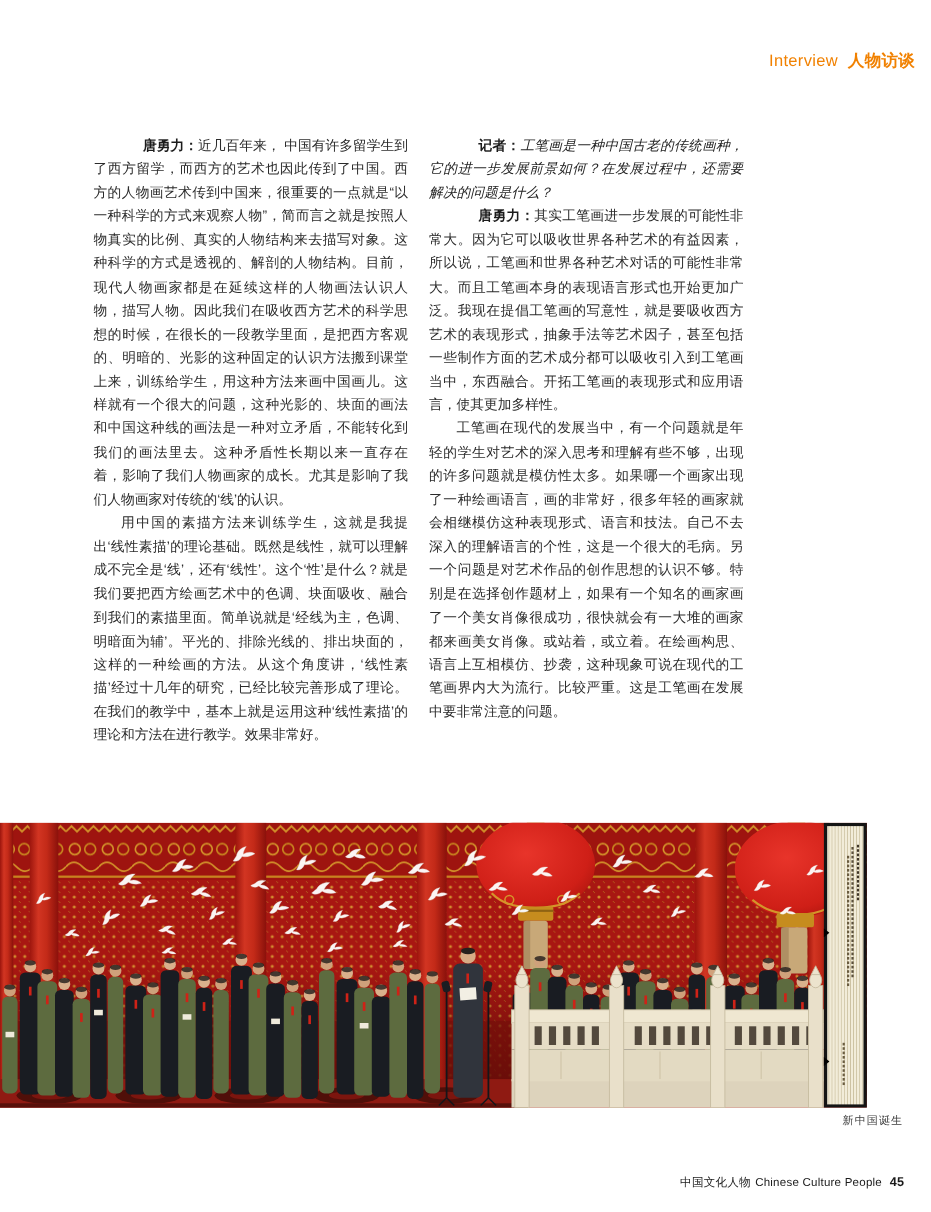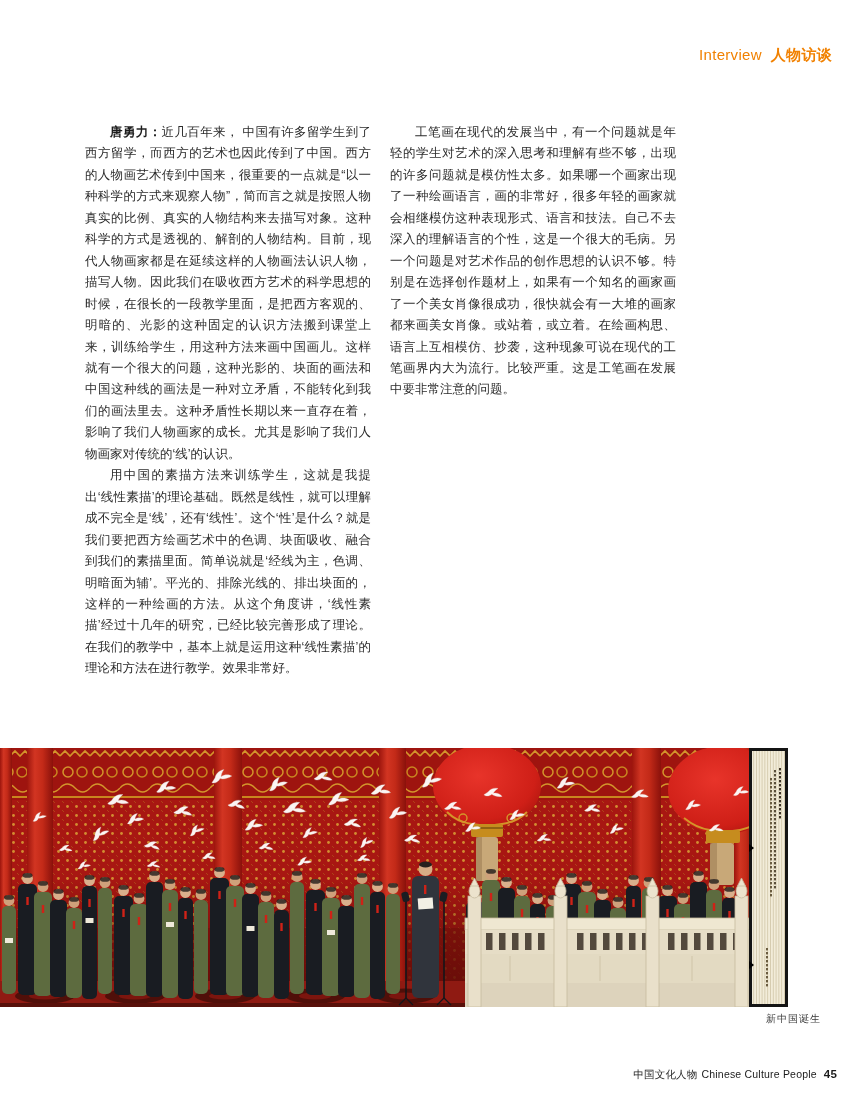--- a/index.html
+++ b/index.html
@@ -8,43 +8,45 @@
   
   .header{position:absolute;top:46px;right:46px;font-size:15px;letter-spacing:.3px;}
   .hdr-en{font-weight:400;}
   .hdr-zh{font-weight:700;margin-left:9px;}
   
   .article{position:absolute;left:85px;top:122px;width:591px;height:590px;
            column-count:2;column-gap:19px;column-fill:auto;
            font-size:12.5px;line-height:21.45px;color:#2b2b2b;
            text-align:justify;overflow:hidden;}
   .article p.para{margin:0;text-indent:2em;}
-  .article .speaker{font-weight:700;color:#1c1c1c;font-style:normal;}
+  .article .speaker{font-weight:700;color:#1c1c1c;font-style:normal;margin-left:20px;}
   .article p.question{font-family:"Liberation Serif",serif;font-style:italic;color:#242424;}
   
   .painting-wrap{position:absolute;left:0;top:748px;width:846px;height:259px;}
   .painting-wrap svg{display:block;}
   .caption{position:absolute;top:1012px;right:57px;font-size:10px;color:#3c3c3c;letter-spacing:1px;}
   
-  .footer{position:absolute;top:1068px;right:41px;font-size:10.5px;color:#1b1b1b;letter-spacing:.2px;}
+  .footer{position:absolute;top:1068px;right:56px;font-size:10.5px;color:#1b1b1b;letter-spacing:.2px;}
   .footer .pageno{font-weight:700;font-size:11.5px;margin-left:7px;}
   .footer .en{margin-left:4px;}
 </style>
 </head>
 <body>
 
 <div class="page">
 
   <div class="header" style="color:#f18101;">
     <span class="hdr-en">Interview</span><span class="hdr-zh">人物访谈</span>
   </div>
 
   <div class="article">
       <p class="para"><b class="speaker">唐勇力：</b>近几百年来， 中国有许多留学生到了西方留学，而西方的艺术也因此传到了中国。西方的人物画艺术传到中国来，很重要的一点就是“以一种科学的方式来观察人物”，简而言之就是按照人物真实的比例、真实的人物结构来去描写对象。这种科学的方式是透视的、解剖的人物结构。目前，现代人物画家都是在延续这样的人物画法认识人物，描写人物。因此我们在吸收西方艺术的科学思想的时候，在很长的一段教学里面，是把西方客观的、明暗的、光影的这种固定的认识方法搬到课堂上来，训练给学生，用这种方法来画中国画儿。这样就有一个很大的问题，这种光影的、块面的画法和中国这种线的画法是一种对立矛盾，不能转化到我们的画法里去。这种矛盾性长期以来一直存在着，影响了我们人物画家的成长。尤其是影响了我们人物画家对传统的‘线’的认识。</p>
       <p class="para">用中国的素描方法来训练学生，这就是我提出‘线性素描’的理论基础。既然是线性，就可以理解成不完全是‘线’，还有‘线性’。这个‘性’是什么？就是我们要把西方绘画艺术中的色调、块面吸收、融合到我们的素描里面。简单说就是‘经线为主，色调、明暗面为辅’。平光的、排除光线的、排出块面的，这样的一种绘画的方法。从这个角度讲，‘线性素描’经过十几年的研究，已经比较完善形成了理论。在我们的教学中，基本上就是运用这种‘线性素描’的理论和方法在进行教学。效果非常好。</p>
+      <p class="para question"><b class="speaker">记者：</b>工笔画是一种中国古老的传统画种，它的进一步发展前景如何？在发展过程中，还需要解决的问题是什么？</p>
+      <p class="para"><b class="speaker">唐勇力：</b>其实工笔画进一步发展的可能性非常大。因为它可以吸收世界各种艺术的有益因素，所以说，工笔画和世界各种艺术对话的可能性非常大。而且工笔画本身的表现语言形式也开始更加广泛。我现在提倡工笔画的写意性，就是要吸收西方艺术的表现形式，抽象手法等艺术因子，甚至包括一些制作方面的艺术成分都可以吸收引入到工笔画当中，东西融合。开拓工笔画的表现形式和应用语言，使其更加多样性。</p>
       <p class="para">工笔画在现代的发展当中，有一个问题就是年轻的学生对艺术的深入思考和理解有些不够，出现的许多问题就是模仿性太多。如果哪一个画家出现了一种绘画语言，画的非常好，很多年轻的画家就会相继模仿这种表现形式、语言和技法。自己不去深入的理解语言的个性，这是一个很大的毛病。另一个问题是对艺术作品的创作思想的认识不够。特别是在选择创作题材上，如果有一个知名的画家画了一个美女肖像很成功，很快就会有一大堆的画家都来画美女肖像。或站着，或立着。在绘画构思、语言上互相模仿、抄袭，这种现象可说在现代的工笔画界内大为流行。比较严重。这是工笔画在发展中要非常注意的问题。</p>
     </div>
 
   <div class="painting-wrap">
     <svg width="846" height="259" viewBox="0 0 846 259">
       <defs>
         <pattern id="frz" width="30" height="52" patternUnits="userSpaceOnUse">
           <rect width="30" height="52" fill="#9e140f"></rect>
           <path d="M0 8 L5 3 L10 8 L15 3 L20 8 L25 3 L30 8" stroke="#d4952a" stroke-width="1.6" fill="none"></path>
           <circle cx="8" cy="24" r="5" stroke="#d4952a" stroke-width="1.5" fill="none"></circle>

